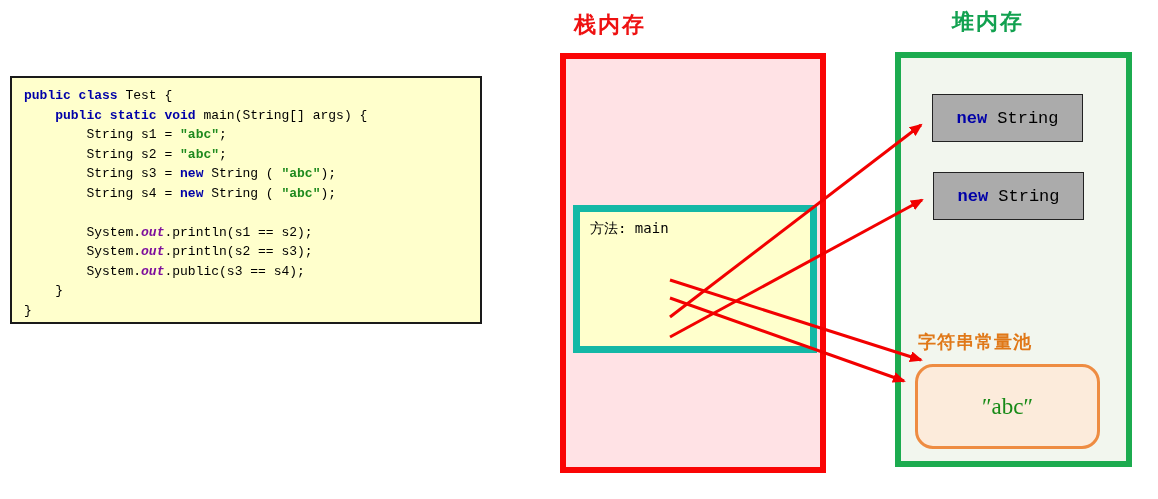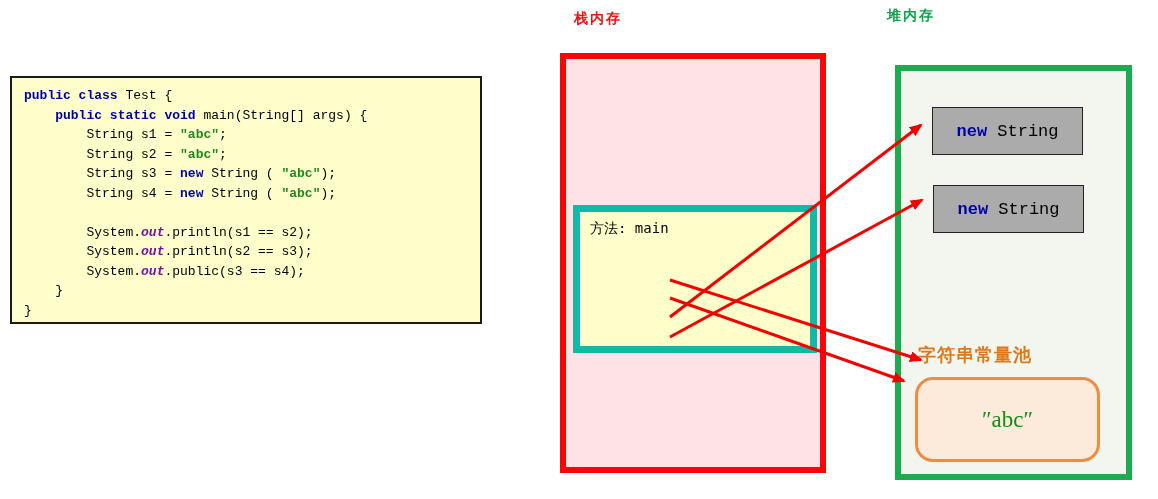--- a/index.html
+++ b/index.html
@@ -15,44 +15,44 @@
   }
   .code-line{
     white-space:pre;font-family:"Liberation Mono",monospace;
     font-size:13px;line-height:19.5px;color:#000;
   }
   .seg-pl{color:#000000;}
   .seg-kw{color:#0000a8;font-weight:bold;}
   .seg-str{color:#1e8a1e;font-weight:bold;}
   .seg-fld{color:#7d0f9c;font-weight:bold;font-style:italic;}
   
-  .mem-title{position:absolute;font-size:14px;font-weight:bold;letter-spacing:2px;}
+  .mem-title{position:absolute;font-size:22px;font-weight:bold;letter-spacing:2px;}
   .stack-title{left:574px;top:10px;color:#ee1111;}
-  .heap-title{left:887px;top:7px;color:#12a150;}
+  .heap-title{left:952px;top:7px;color:#12a150;}
   
   .stack-box{
     position:absolute;left:560px;top:53px;width:266px;height:420px;
     background:#ffe2e5;border:6px solid #fa0505;box-sizing:border-box;
   }
   .frame-box{
     position:absolute;left:573px;top:205px;width:244px;height:148px;
     background:#ffffcc;border:7px solid #14b8a6;box-sizing:border-box;
     padding:8px 0 0 10px;
   }
   .frame-title{
     font-family:"DejaVu Sans Mono",monospace;font-size:14px;color:#000;
     margin-bottom:38px;
   }
   .var-line{
     font-family:"DejaVu Sans Mono",monospace;font-size:14px;
     line-height:19.5px;color:#000;white-space:pre;
   }
   
   .heap-box{
-    position:absolute;left:895px;top:65px;width:237px;height:415px;
+    position:absolute;left:895px;top:52px;width:237px;height:415px;
     background:#f2f6ee;border:6px solid #1cab4f;box-sizing:border-box;
   }
   .new-string-box{
     position:absolute;width:151px;height:48px;
     background:#ababab;border:1px solid #222222;box-sizing:border-box;
     display:flex;align-items:center;justify-content:center;
     font-family:"Liberation Mono",monospace;font-size:17px;color:#000;
     white-space:pre;
   }
   .new-string-1{left:31px;top:36px;}

